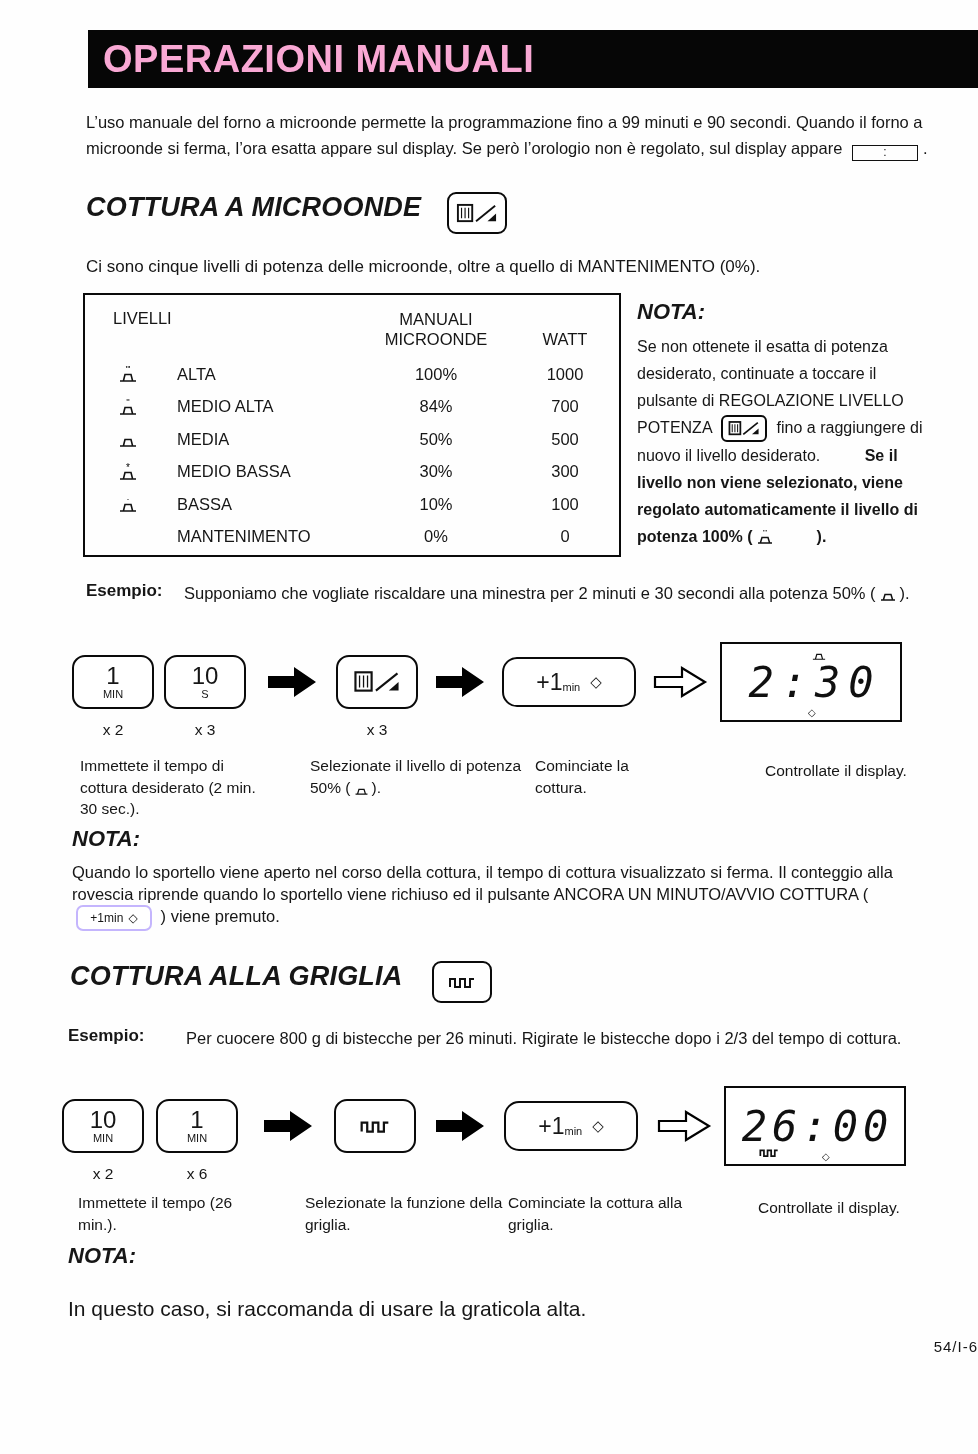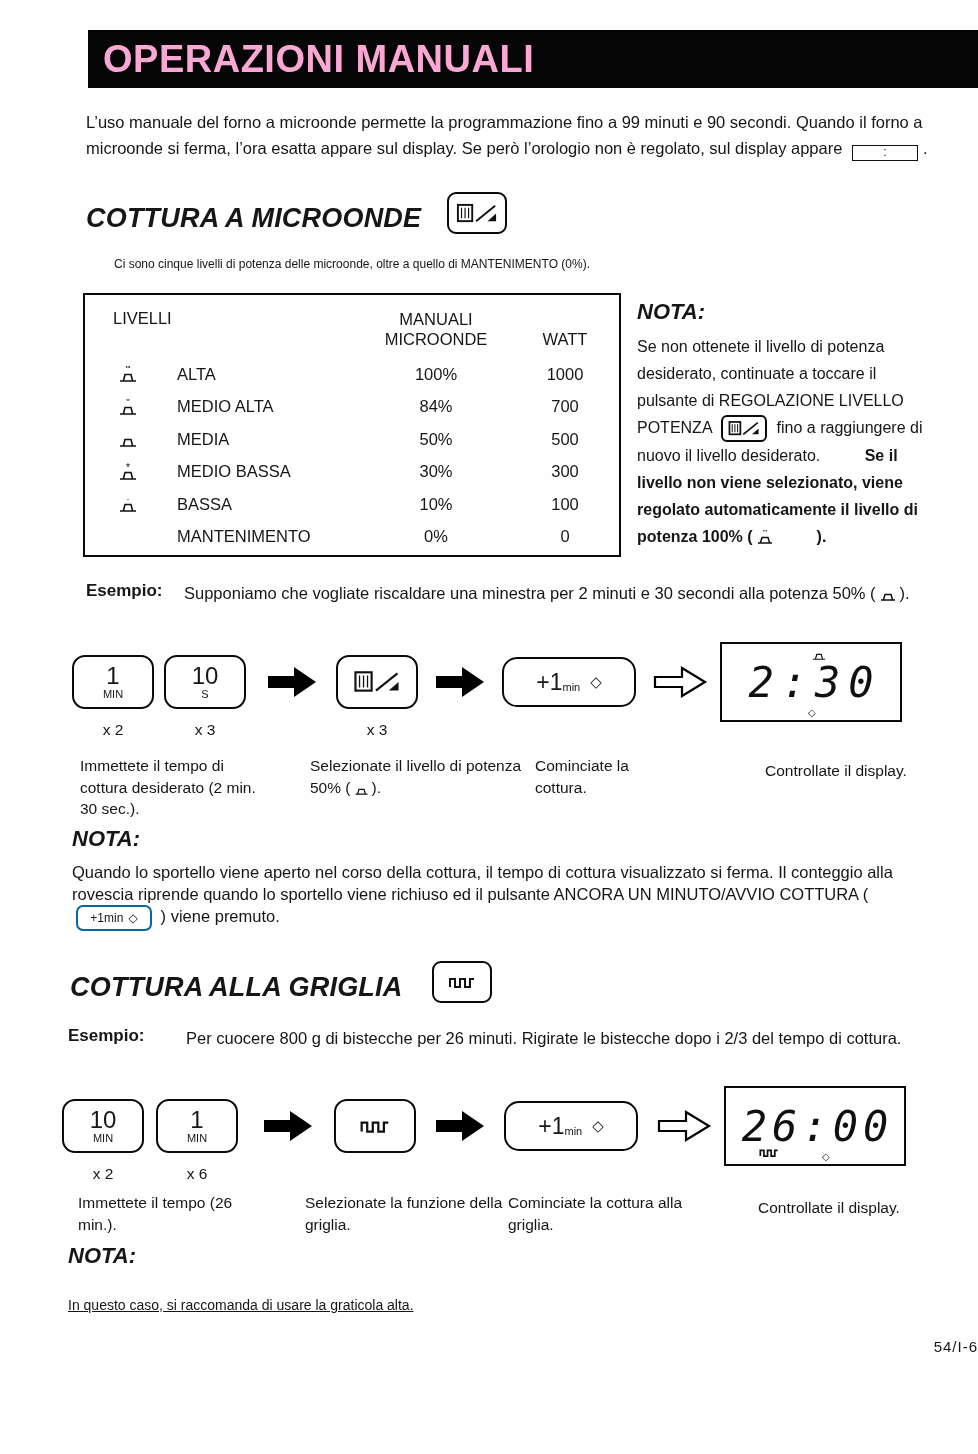--- a/index.html
+++ b/index.html
@@ -8,43 +8,43 @@
           font-family:"Liberation Sans", sans-serif; color:#161616; overflow:hidden; }
 
   .header-bar { position:absolute; left:88px; top:30px; width:956px; height:58px;
                 background:#060606; color:#f9a8d4; display:flex; align-items:center;
                 padding-left:15px; font-size:38px; font-weight:bold; letter-spacing:.5px; }
 
   .intro { position:absolute; left:86px; top:110px; width:848px; font-size:16.5px; line-height:25.5px; }
   .clock-box { display:inline-block; width:66px; height:16px; border:1.6px solid #111;
                text-align:center; font-size:12px; line-height:12px; vertical-align:-2px; margin:0 5px; }
 
-  .sec-head { position:absolute; display:flex; align-items:flex-end; gap:26px; }
+  .sec-head { position:absolute; display:flex; align-items:flex-start; gap:26px; }
   .micro-head { left:86px; top:192px; }
   .grill-head { left:70px; top:961px; gap:30px; }
   .sec-title { font-size:27px; font-weight:bold; font-style:italic; letter-spacing:.2px; }
 
   .key { display:inline-flex; align-items:center; justify-content:center;
          border:2.5px solid #0a0a0a; border-radius:11px; background:#fff; }
   .key-head   { width:60px; height:42px; border-width:2.2px; border-radius:9px; }
   .key-inline { width:46px; height:27px; border-width:2px; border-radius:6px;
                 vertical-align:middle; margin:0 5px; }
   .key-time  { width:82px; height:54px; flex-direction:column; border-radius:13px; }
   .key-num   { font-size:24px; line-height:23px; }
   .key-unit  { font-size:11px; line-height:12px; margin-top:1px; }
   .key-power { width:82px; height:54px; border-radius:13px; }
   .key-start { width:134px; height:50px; border-radius:15px; }
   .start-plus { font-size:23px; }
   .start-unit { font-size:11px; margin-top:9px; }
   .start-diamond { font-size:15px; margin-left:10px; }
   .key-start-inline { display:inline-flex; align-items:center; justify-content:center; gap:5px;
-                      width:76px; height:26px; border:2px solid #0369a1; border-radius:7px;
+                      width:76px; height:26px; border:2px solid #c4b5fd; border-radius:7px;
                       font-size:12px; vertical-align:middle; margin:0 4px; background:#fff; }
 
-  .micro-intro { position:absolute; left:86px; top:257px; font-size:12px;margin-left:28px; }
+  .micro-intro { position:absolute; left:86px; top:257px; font-size:17px; }
 
   .ptable { position:absolute; left:83px; top:293px; width:538px; height:264px;
             border:2px solid #0a0a0a; padding:14px 0 0 28px; }
   .ptable-head { display:flex; align-items:flex-end; margin-bottom:9px; }
   .th1 { width:242px; font-size:16.5px; align-self:flex-start; }
   .th2 { width:162px; text-align:center; font-size:16.5px; line-height:20px; }
   .th2 span { display:block; }
   .th3 { width:96px; text-align:center; font-size:16.5px; }
   .prow { display:flex; align-items:center; height:32.5px; }
   .cell-icon { width:64px; display:flex; align-items:center; padding-left:4px; }
@@ -82,21 +82,21 @@
   .steps2 .disp-diamond { left:96px; }
   .disp-grill { position:absolute; bottom:5px; left:32px; }
 
   .cap { position:absolute; font-size:15.5px; line-height:21.5px; }
   .dish-inline { vertical-align:-3px; margin:0 2px; }
 
   .nota2 { position:absolute; left:72px; top:826px; width:866px; }
   .nota-h { font-size:22px; font-weight:bold; font-style:italic; margin-bottom:9px; }
   .nota2 p { font-size:16.5px; line-height:22px; }
   .nota3 { position:absolute; left:68px; top:1243px; width:860px; }
-  .nota3 p { font-size:14px; margin-top:28px;text-decoration:underline; }
+  .nota3 p { font-size:21px; margin-top:28px; }
 
   .footer { position:absolute; top:1338px; left:0; width:978px; text-align:right;
             font-size:15px; letter-spacing:1px; }
 </style>
 </head>
 <body>
 
 <div class="page">
 
   <div class="header-bar">
@@ -196,21 +196,21 @@
       <span class="cell-icon"></span>
       <span class="cell-name">MANTENIMENTO</span>
       <span class="cell-pot">0%</span>
       <span class="cell-watt">0</span>
     </div>
   </div>
 
   <div class="nota1">
     <h3 class="nota-title">NOTA:</h3>
     <p class="nota-text">
-      <span>Se non ottenete il livello di potenza desiderato, continuate a toccare il pulsante di REGOLAZIONE LIVELLO POTENZA</span>
+      <span>Se non ottenete il esatta di potenza desiderato, continuate a toccare il pulsante di REGOLAZIONE LIVELLO POTENZA</span>
       <span class="key key-inline">
         <svg width="32" height="19" viewBox="0 0 44 26">
           <rect x="2" y="4" width="15" height="17" fill="none" stroke="#111" stroke-width="2.4"></rect>
           <path d="M5.8 7 V18 M9.5 7 V18 M13.2 7 V18" stroke="#111" stroke-width="1.4"></path>
           <path d="M21 21 L41 5" stroke="#111" stroke-width="2.4"></path>
           <polygon points="33,21 42,21 42,13" fill="#111"></polygon>
         </svg>
       </span>
       <span>fino a raggiungere di nuovo il livello desiderato.</span>
       <span class="b">Se il livello non viene selezionato, viene regolato automaticamente il livello di potenza 100% (</span><svg class="dish-inline" width="20" height="17" viewBox="0 0 20 17">

